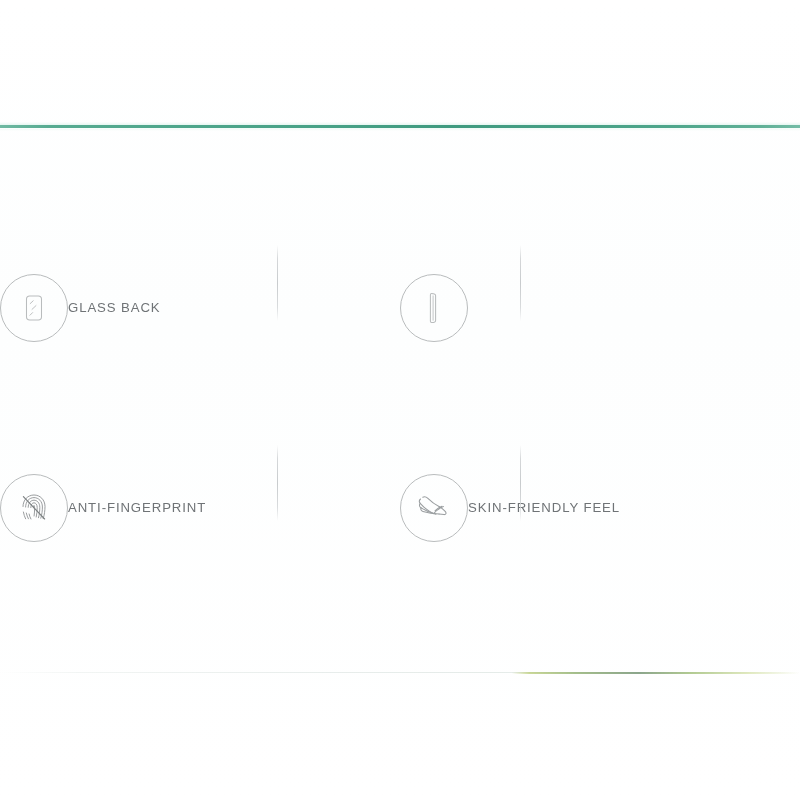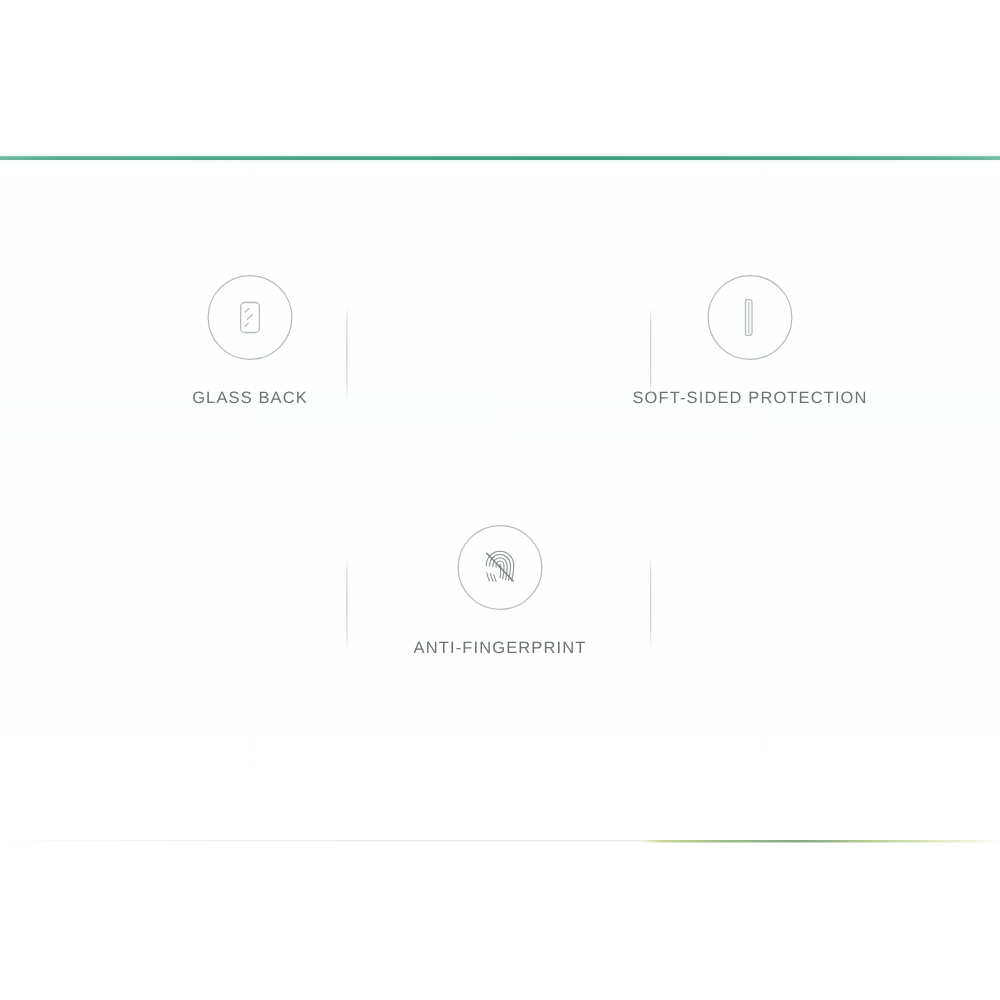--- a/index.html
+++ b/index.html
@@ -126,21 +126,20 @@
   }
   .feature-row {
     display: flex;
     width: 800px;
     height: 200px;
     position: relative;
   }
   .feature-cell {
     flex: 1 1 0;
     display: flex;
-    flex-direction: column;
     align-items: center;
     position: relative;
   }
   .feature-icon {
     width: 68px;
     height: 68px;
     border: 1.1px solid #b9bcbd;
     border-radius: 50%;
     display: flex;
     align-items: center;
@@ -205,21 +204,20 @@
         <div class="feature-label">GLASS BACK</div>
       </div>
 
       <div class="feature-cell">
         <div class="feature-icon">
           <svg width="44" height="44" viewBox="0 0 44 44">
             <path d="M19.6 7.5 C21.8 7.5 23.6 8.2 23.6 9.6 L23.6 34.4 C23.6 35.8 21.8 36.5 19.6 36.5 C18.9 36.5 18.4 36.0 18.4 35.2 L18.4 8.8 C18.4 8.0 18.9 7.5 19.6 7.5 Z" fill="none" stroke="#b9bcbd" stroke-width="1.05" stroke-linejoin="round"></path>
             <path d="M21.1 9.5 L21.1 34.6" fill="none" stroke="#b9bcbd" stroke-width="0.85"></path>
           </svg>
         </div>
-        <div class="feature-label">SOFT-SIDED PROTECTION</div>
       </div>
 
 
       <div class="divider d1"></div>
       <div class="divider d2"></div>
     </div>
 
     <div class="feature-row">
 
       <div class="feature-cell">
@@ -234,20 +232,36 @@
               <path d="M12.4 27.0 C12.9 29.6 13.6 31.8 14.6 33.8"></path>
               <path d="M15.3 28.0 C15.8 30.2 16.5 32.1 17.4 33.8"></path>
               <path d="M18.1 29.0 C18.5 30.9 19.1 32.6 19.9 34.0"></path>
             </g>
             <line x1="12.4" y1="11.6" x2="33.6" y2="34.0" stroke="#7c8082" stroke-width="1.15" stroke-linecap="round"></line>
           </svg>
         </div>
         <div class="feature-label">ANTI-FINGERPRINT</div>
       </div>
 
+      <div class="feature-cell">
+        <div class="feature-icon">
+          <svg width="48" height="48" viewBox="0 0 48 48">
+            <g fill="none" stroke="#9a9ea0" stroke-width="1.05" stroke-linecap="round" stroke-linejoin="round">
+              <path d="M10.5 15.0 C9.2 16.2 9.0 18.0 10.2 19.4 C13.5 23.2 18.6 27.2 23.6 29.6"></path>
+              <path d="M12.8 13.2 C14.4 12.4 16.2 12.8 17.6 14.2 C20.6 17.2 25.0 20.6 29.4 22.8"></path>
+              <path d="M10.2 19.4 C9.0 21.0 9.4 22.8 11.0 23.8 C15.0 26.4 20.4 28.8 26.0 30.2"></path>
+              <path d="M11.0 23.8 C10.4 25.4 11.2 26.8 13.0 27.4 C17.4 28.8 23.2 29.8 29.0 30.0"></path>
+              <path d="M29.4 22.8 C31.6 24.0 33.6 25.6 35.2 27.4 C36.6 29.0 36.2 30.6 34.0 30.6 L29.0 30.0"></path>
+              <path d="M23.6 29.6 C26.4 26.4 29.6 24.0 33.4 22.6"></path>
+              <path d="M25.0 26.8 C27.0 24.8 29.4 23.2 32.0 22.2"></path>
+            </g>
+          </svg>
+        </div>
+        <div class="feature-label">SKIN-FRIENDLY FEEL</div>
+      </div>
 
 
       <div class="divider d1"></div>
       <div class="divider d2"></div>
     </div>
 
   </div>
 
   <div class="glass-edge-bottom">
     <div class="faint"></div>

